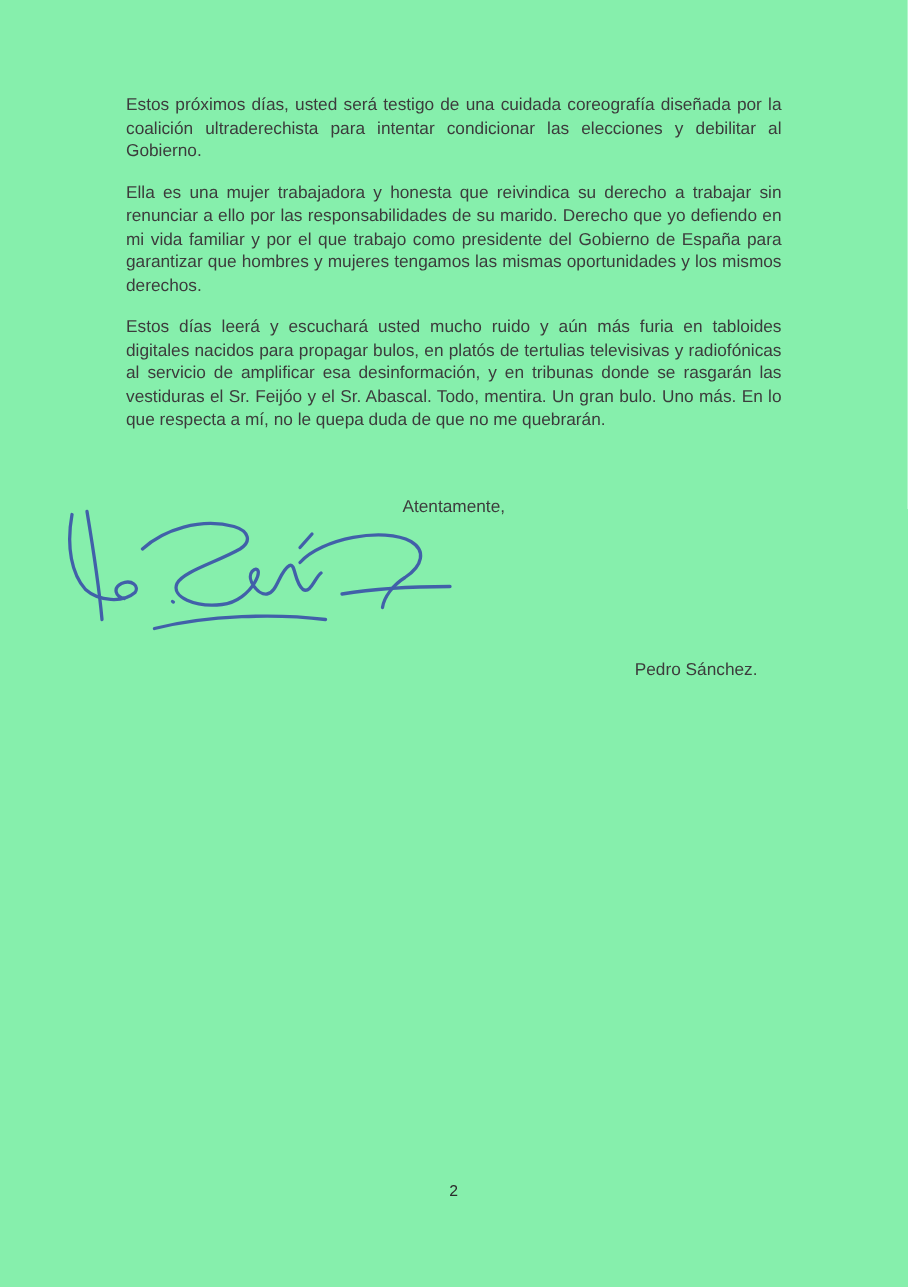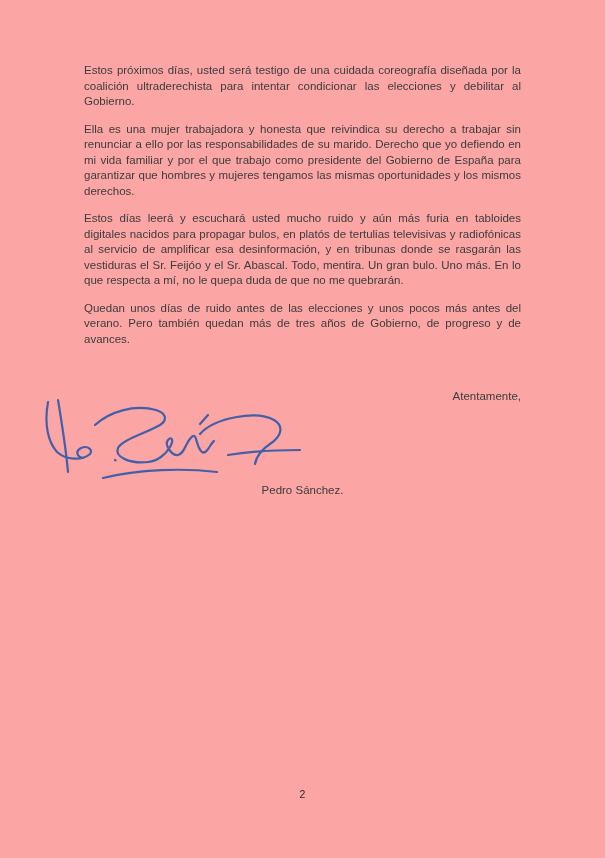--- a/index.html
+++ b/index.html
@@ -11,74 +11,73 @@
     width: 605px;
     height: 858px;
     position: relative;
     font-family: "Liberation Sans", "DejaVu Sans", sans-serif;
     color: #3c3c3c;
     overflow: hidden;
   }
   .page {
     position: absolute;
     inset: 0;
-    background: #fca5a5;
+    background: #86efac;
   }
   .content {
     position: absolute;
     left: 84px;
     top: 63px;
     width: 437px;
   }
   .content p {
     margin: 0 0 12px 0;
     font-size: 11.5px;
     line-height: 15.5px;
     text-align: justify;
     color: #3c3c3c;
   }
   .content p.closing {
     margin-top: 42px;
     margin-bottom: 0;
-    text-align: right;
+    text-align: center;
   }
   .sig-area {
     position: relative;
     height: 78px;
   }
   .sig-svg {
     position: absolute;
     left: -40px;
     top: -13px;
     width: 260px;
     height: 95px;
   }
   .content p.signer {
-    margin: 0;
-    text-align: center;
+    margin: 16px;
+    text-align: right;
   }
   .page-number {
     position: absolute;
     left: 0;
     right: 0;
     top: 788px;
     text-align: center;
     font-size: 10.5px;
     color: #2b2b2b;
   }
 </style>
 </head>
 <body>
 
 <div class="page">
   <div class="content">
     <p>Estos próximos días, usted será testigo de una cuidada coreografía diseñada por la coalición ultraderechista para intentar condicionar las elecciones y debilitar al Gobierno.</p>
     <p>Ella es una mujer trabajadora y honesta que reivindica su derecho a trabajar sin renunciar a ello por las responsabilidades de su marido. Derecho que yo defiendo en mi vida familiar y por el que trabajo como presidente del Gobierno de España para garantizar que hombres y mujeres tengamos las mismas oportunidades y los mismos derechos.</p>
     <p>Estos días leerá y escuchará usted mucho ruido y aún más furia en tabloides digitales nacidos para propagar bulos, en platós de tertulias televisivas y radiofónicas al servicio de amplificar esa desinformación, y en tribunas donde se rasgarán las vestiduras el Sr. Feijóo y el Sr. Abascal. Todo, mentira. Un gran bulo. Uno más. En lo que respecta a mí, no le quepa duda de que no me quebrarán.</p>
-    <p>Quedan unos días de ruido antes de las elecciones y unos pocos más antes del verano. Pero también quedan más de tres años de Gobierno, de progreso y de avances.</p>
 
     <p class="closing">Atentamente,</p>
 
     <div class="sig-area">
       <svg class="sig-svg" viewBox="0 0 260 95" fill="none" xmlns="http://www.w3.org/2000/svg">
         <g fill="none" stroke="#4160a9" stroke-width="2.2" stroke-linecap="round" stroke-linejoin="round">
 
           <path d="M14,8 C18,32 22,58 24,80"></path>
 
           <path d="M4,10 C0,32 4,50 13,60 C22,68 38,69 46,62 C49,58 44,53 37,56 C31,59 33,65 39,66"></path>

